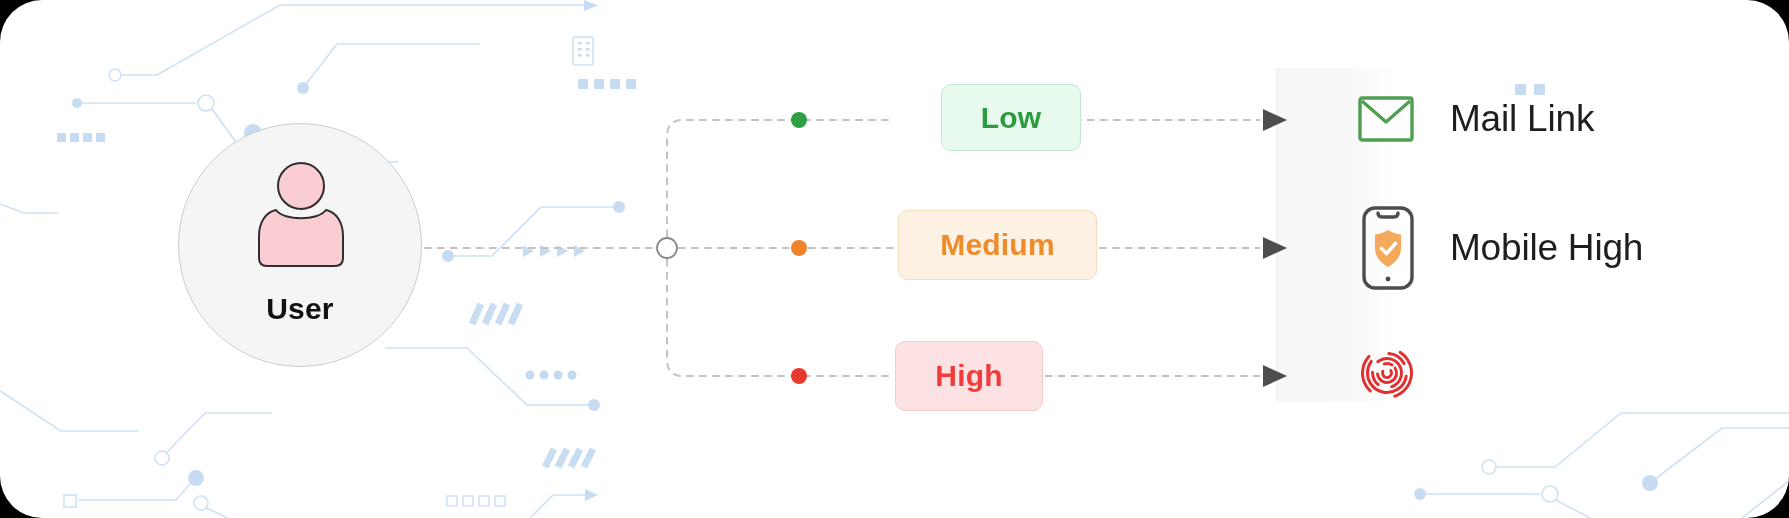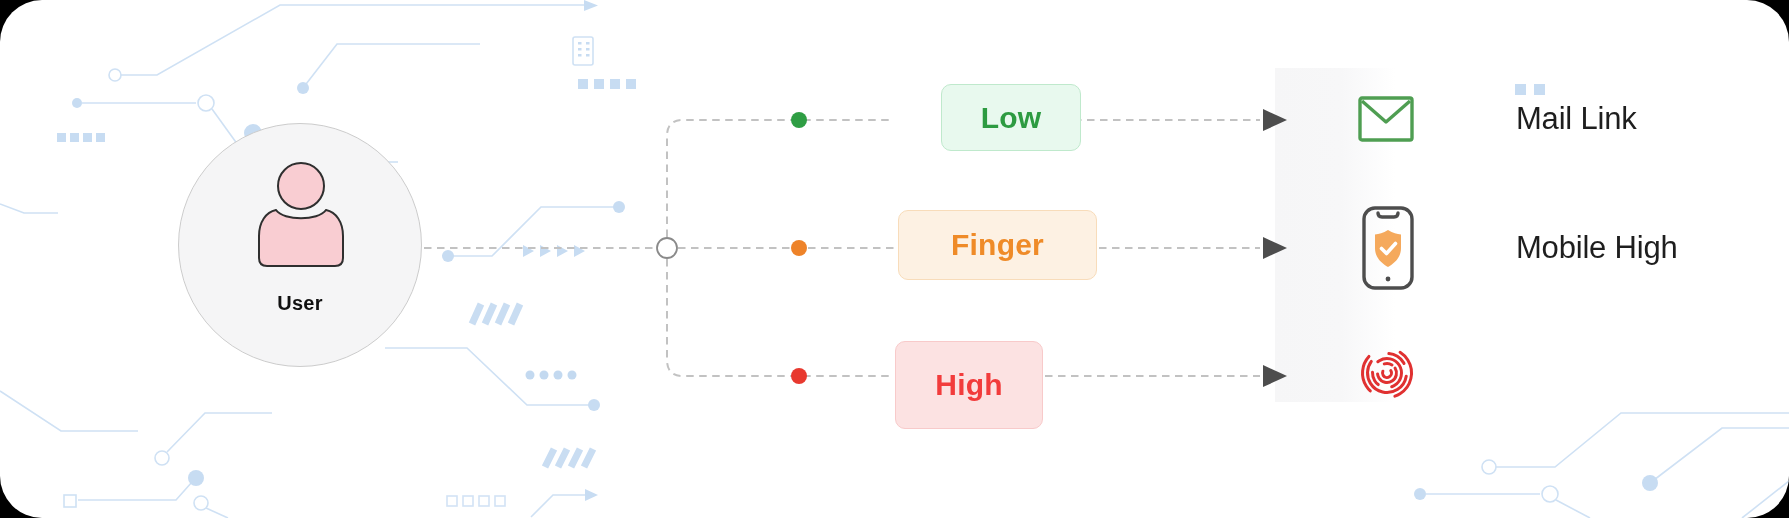--- a/index.html
+++ b/index.html
@@ -13,33 +13,33 @@
     position:absolute;left:1275px;top:68px;width:120px;height:334px;
     background:linear-gradient(90deg,#f6f6f7 0%,#f7f7f8 55%,rgba(247,247,248,0) 100%);
   }
   .user-circle{
     position:absolute;left:178px;top:123px;width:244px;height:244px;
     border-radius:50%;background:#f5f5f6;border:1.5px solid #cccccc;
     box-sizing:border-box;
   }
   .user-label{
     position:absolute;left:178px;top:292px;width:244px;text-align:center;
-    font-size:20px;font-weight:bold;color:#111;letter-spacing:.2px;
+    font-size:30px;font-weight:bold;color:#111;letter-spacing:.2px;
   }
   .badge{
     position:absolute;border:1.5px solid;border-radius:10px;
     display:flex;align-items:center;justify-content:center;
     font-size:30px;font-weight:bold;box-sizing:border-box;letter-spacing:.2px;
   }
   .badge.low{left:893px;top:84px;width:140px;height:67px;margin-left:48px;}
   .badge.med{left:898px;top:210px;width:199px;height:70px;}
-  .badge.high{left:895px;top:341px;width:148px;height:88px;}
+  .badge.high{left:895px;top:341px;width:148px;height:70px;}
   .row-label{
-    position:absolute;left:1516px;transform:translateY(-50%);
-    font-size:31px;color:#1e1e1e;white-space:nowrap;letter-spacing:-.2px;
+    position:absolute;left:1450px;transform:translateY(-50%);
+    font-size:37px;color:#1e1e1e;white-space:nowrap;letter-spacing:-.2px;
   }
   .icon-wrap{position:absolute;}
 </style>
 </head>
 <body>
 
 <div class="canvas">
 
   <svg class="layer" width="1789" height="518">
     <g fill="none" stroke="#cfe1f4" stroke-width="1.6">
@@ -168,21 +168,21 @@
   <div class="user-circle"></div>
   <svg class="layer" style="left:251px;top:160px" width="100" height="112" viewBox="0 0 100 112">
     <g stroke="#2f2f2f" stroke-width="2" style="fill: rgb(249, 205, 210);">
       <circle cx="50" cy="26" r="23"></circle>
       <path d="M8 98 L8 76 C8 62 15 52 25 50 C33 61 67 61 75 50 C85 52 92 62 92 76 L92 98 C92 103 89 106 84 106 L16 106 C11 106 8 103 8 98 Z"></path>
     </g>
   </svg>
   <div class="user-label">User</div>
 
   <div class="badge low" style="background-color: rgb(232, 249, 238); border-color: rgb(191, 233, 204); color: rgb(45, 155, 65);">Low</div>
-  <div class="badge med" style="background-color: rgb(253, 241, 227); border-color: rgb(248, 220, 186); color: rgb(239, 139, 40);">Finger</div>
+  <div class="badge med" style="background-color: rgb(253, 241, 227); border-color: rgb(248, 220, 186); color: rgb(239, 139, 40);">Medium</div>
   <div class="badge high" style="background-color: rgb(252, 226, 226); border-color: rgb(248, 202, 202); color: rgb(242, 60, 60);">High</div>
 
   <svg class="icon-wrap" style="left:1358px;top:96px" width="56" height="46" viewBox="0 0 56 46">
     <g fill="#ffffff" stroke-width="3.4" stroke-linejoin="round" style="stroke: rgb(79, 158, 82);">
       <rect x="2" y="2" width="52" height="42" rx="2"></rect>
       <path d="M4 5 L28 26 L52 5" fill="none"></path>
     </g>
   </svg>
 
   <svg class="icon-wrap" style="left:1362px;top:206px" width="52" height="84" viewBox="0 0 52 84">

